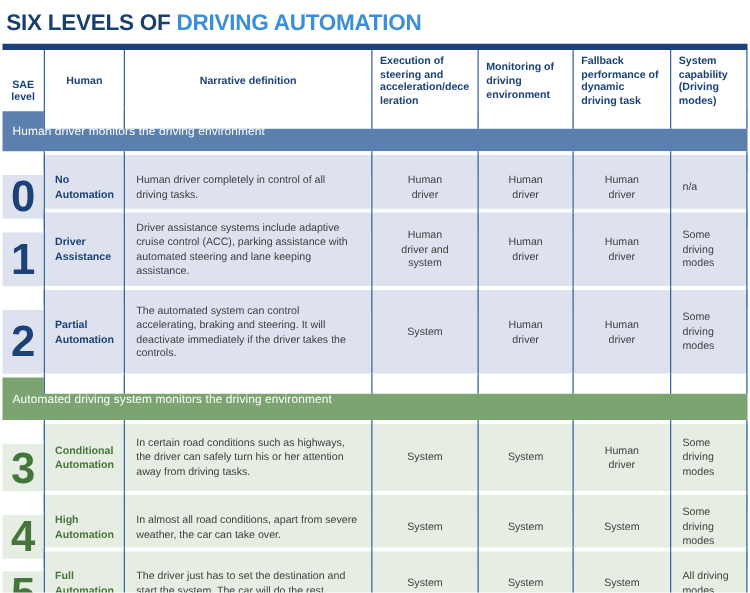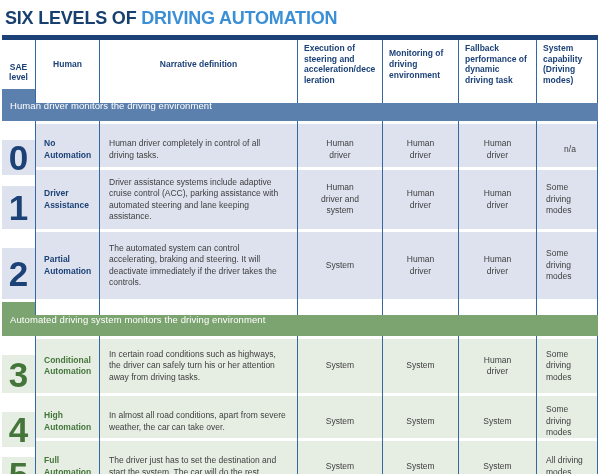--- a/index.html
+++ b/index.html
@@ -14,21 +14,21 @@
   
   .title { font-size:18px; font-weight:bold; letter-spacing:-0.2px; padding:2px 2px 6px 3px; white-space:nowrap; }
   .title .t-dark { color:#17406f; }
   .title .t-blue { color:#3b8fd6; }
   .title-rule { height:5px; background:#1b4177; width:100%; }
 
   
   .trow { display:grid; grid-template-columns:33px 64px 198px 85px 76px 78px 1fr; width:100%; }
   .td { border-left:1.5px solid #35689f; display:flex; align-items:center; }
   .trow .td:first-child { border-left:none;margin-top:16px; }
-  .trow .td:last-child { border-right:1.5px solid #35689f;justify-content:center; }
+  .trow .td:last-child { border-right:1.5px solid #35689f; }
 
   .gap { height:3px; }
   .gap2 { height:2px; }
   .gap .td, .gap2 .td { background:#fff; }
 
   
   .thead { height:47px; }
   .thead .td { font-size:8.5px; font-weight:bold; color:#1b4177; line-height:1.25; padding:3px 6px; }
   .thead .c-h-center { justify-content:center; text-align:center; }
   .thead .c-h-left { align-items:center; text-align:left; word-wrap:break-word; overflow-wrap:break-word; }

